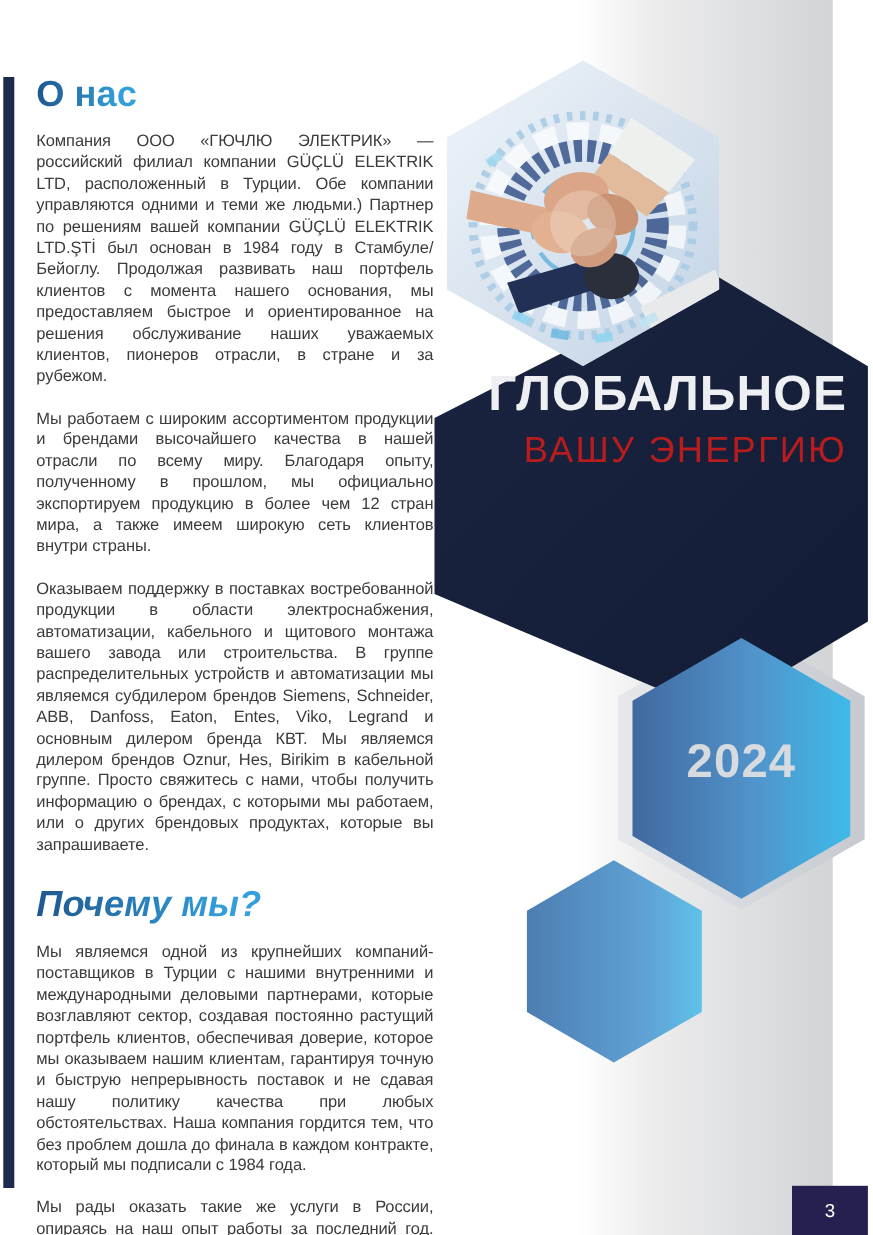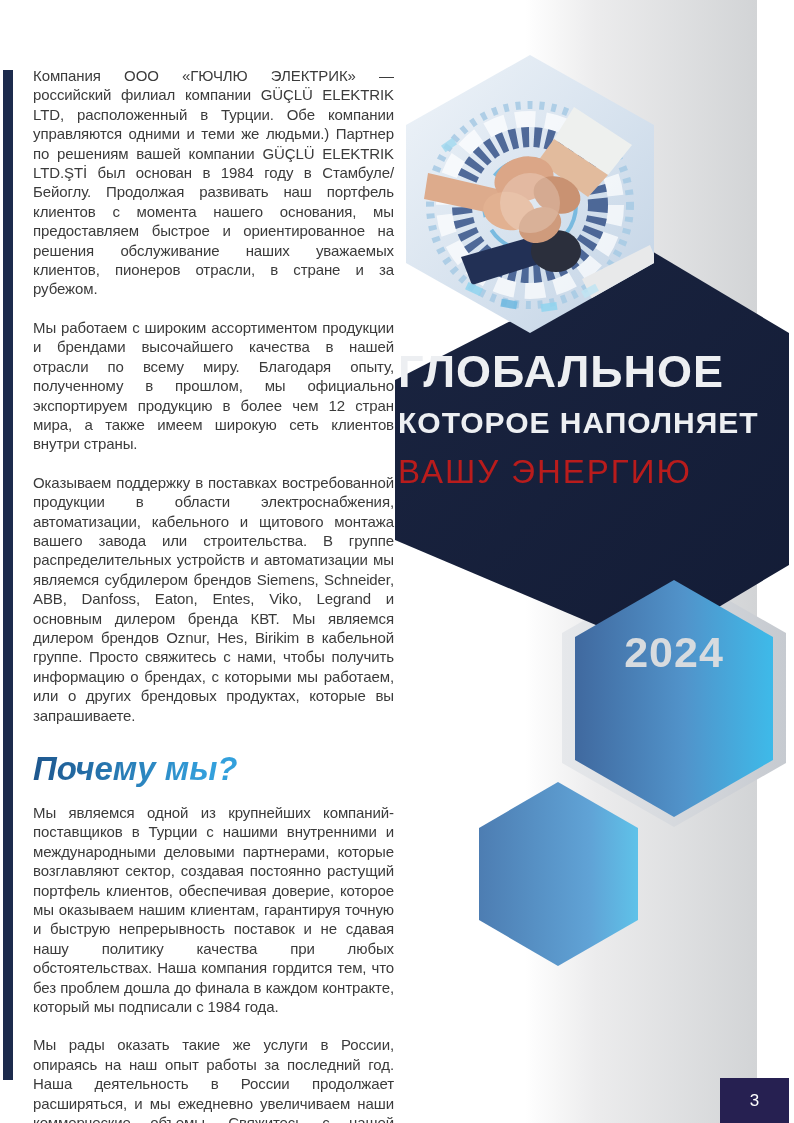--- a/index.html
+++ b/index.html
@@ -17,30 +17,30 @@
   .left-bar{
     position:absolute;left:3px;top:70px;width:10px;height:1010px;
     background:#1c2b4d;
   }
   
   .hexes{position:absolute;left:0;top:0;width:794px;height:1123px;}
   
   .photo-hex{position:absolute;left:406px;top:55px;width:248px;height:278px;}
   
   .hero-text{
-    position:absolute;left:398px;top:346px;width:372px;
-    text-align:left;color:#edeff2;
+    position:absolute;left:398px;top:332px;width:372px;
+    text-align:right;color:#edeff2;
   }
   .hero-l1{font-size:45px;font-weight:700;line-height:52px;letter-spacing:1px;}
   .hero-l2{font-size:33px;font-weight:400;line-height:47px;letter-spacing:3px;color:#dde1e6;}
   .hero-l3{font-size:30px;font-weight:700;line-height:49px;letter-spacing:1px;}
   .hero-l4{font-size:33px;font-weight:400;line-height:50px;letter-spacing:2px;color:#b91c1c;}
   
   .year-label{
-    position:absolute;left:575px;top:628px;width:198px;
+    position:absolute;left:575px;top:668px;width:198px;
     text-align:center;font-size:43px;font-weight:700;
     color:#d7dbdf;letter-spacing:1px;
   }
   
   .column{
     position:absolute;left:33px;top:66px;width:361px;
     color:#3b3b3b;font-size:15px;line-height:19.4px;
   }
   .column p{margin:0 0 19px 0;text-align:justify;letter-spacing:-0.1px;}
   h1.sec{
@@ -128,27 +128,27 @@
       <rect x="95" y="245" width="16" height="8" fill="#6fb9e0" opacity="0.85" transform="rotate(10 103 249)"></rect>
       <rect x="135" y="248" width="16" height="8" fill="#8fd4ee" opacity="0.85" transform="rotate(-8 143 252)"></rect>
       <rect x="176" y="232" width="16" height="8" fill="#bfe4f2" opacity="0.85" transform="rotate(-28 184 236)"></rect>
       <rect x="36" y="86" width="14" height="8" fill="#9fd8ef" opacity="0.8" transform="rotate(-35 43 90)"></rect>
       <circle cx="124" cy="148" r="30" fill="#ffffff" opacity="0.22"></circle>
     </g>
   </svg>
 
   <div class="hero-text">
     <div class="hero-l1">ГЛОБАЛЬНОЕ</div>
-    <div class="hero-l3">КОТОРОЕ НАПОЛНЯЕТ</div>
     <div class="hero-l4">ВАШУ ЭНЕРГИЮ</div>
   </div>
 
   <div class="year-label">2024</div>
 
   <div class="column">
+    <span class="heading-wrap"><h1 class="sec">О нас</h1></span>
     <p>Компания ООО «ГЮЧЛЮ ЭЛЕКТРИК» — российский филиал компании GÜÇLÜ ELEKTRIK LTD, расположенный в Турции. Обе компании управляются одними и теми же людьми.) Партнер по решениям вашей компании GÜÇLÜ ELEKTRIK LTD.ŞTİ был основан в 1984 году в Стамбуле/Бейоглу. Продолжая развивать наш портфель клиентов с момента нашего основания, мы предоставляем быстрое и ориентированное на решения обслуживание наших уважаемых клиентов, пионеров отрасли, в стране и за рубежом.</p>
     <p>Мы работаем с широким ассортиментом продукции и брендами высочайшего качества в нашей отрасли по всему миру. Благодаря опыту, полученному в прошлом, мы официально экспортируем продукцию в более чем 12 стран мира, а также имеем широкую сеть клиентов внутри страны.</p>
     <p>Оказываем поддержку в поставках востребованной продукции в области электроснабжения, автоматизации, кабельного и щитового монтажа вашего завода или строительства. В группе распределительных устройств и автоматизации мы являемся субдилером брендов Siemens, Schneider, ABB, Danfoss, Eaton, Entes, Viko, Legrand и основным дилером бренда КВТ. Мы являемся дилером брендов Oznur, Hes, Birikim в кабельной группе. Просто свяжитесь с нами, чтобы получить информацию о брендах, с которыми мы работаем, или о других брендовых продуктах, которые вы запрашиваете.</p>
     <span class="heading-wrap"><h1 class="sec second">Почему мы?</h1></span>
     <p>Мы являемся одной из крупнейших компаний-поставщиков в Турции с нашими внутренними и международными деловыми партнерами, которые возглавляют сектор, создавая постоянно растущий портфель клиентов, обеспечивая доверие, которое мы оказываем нашим клиентам, гарантируя точную и быструю непрерывность поставок и не сдавая нашу политику качества при любых обстоятельствах. Наша компания гордится тем, что без проблем дошла до финала в каждом контракте, который мы подписали с 1984 года.</p>
     <p><span>Мы рады оказать такие же услуги в России, опираясь на наш опыт работы за последний год. Наша деятельность в России продолжает расширяться, и мы ежедневно увеличиваем наши коммерческие объемы. Свяжитесь с нашей компанией, чтобы получить правильный продукт, быструю доставку, гарантию лучшей цены и, самое главное, </span></p>
   </div>
 
   <div class="pagenum">
     <span>3</span>

